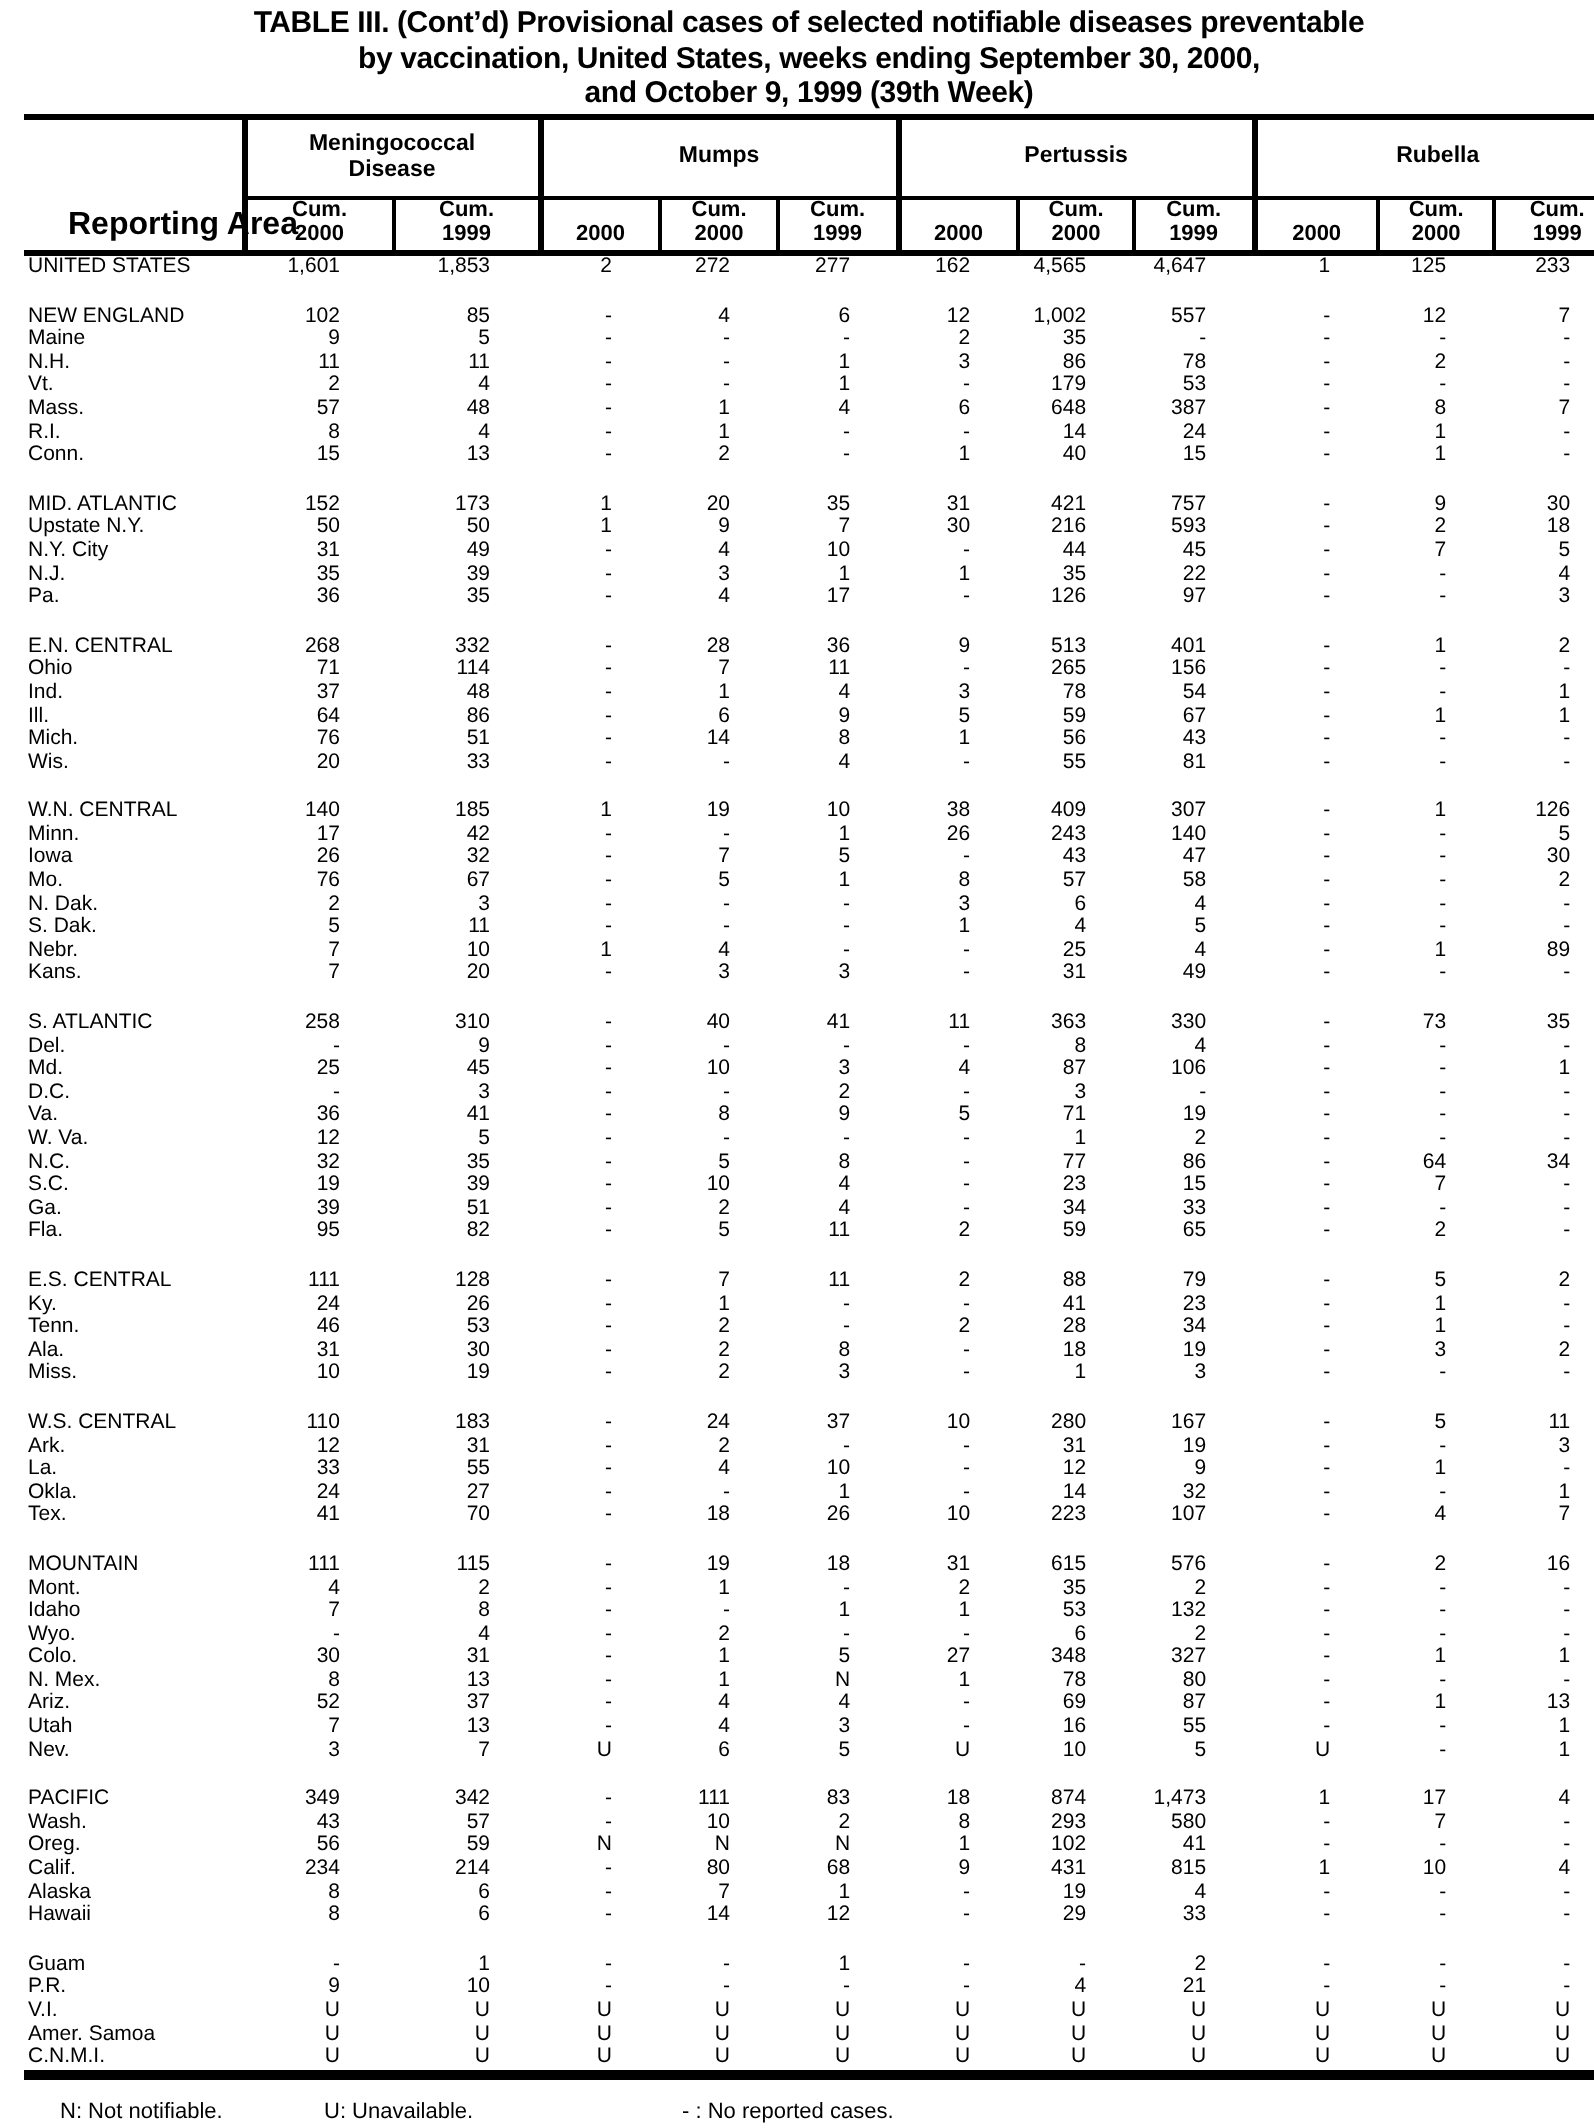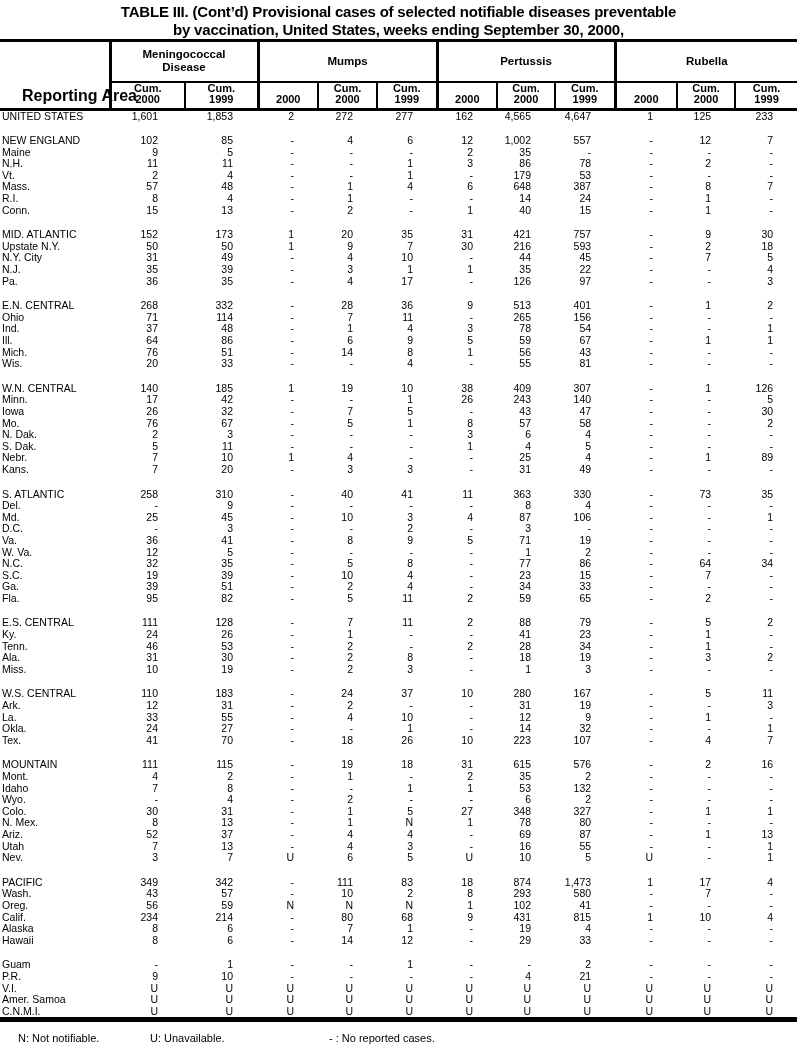--- a/index.html
+++ b/index.html
@@ -3,21 +3,21 @@
 <meta charset="utf-8">
 <style>
   * { box-sizing: border-box; }
   html, body { margin: 0; padding: 0; }
   body {
     width: 797px; height: 1064px;
     background: #ffffff; color: #000000;
     font-family: "Liberation Sans", sans-serif;
     overflow: hidden;
   }
-  .page { position: relative; width: 797px; height: 1064px; background: #fff; }
+  .page { position: relative; width: 797px; height: 1064px; background: #fff; padding-left: 12px; }
 
   .title-block { padding-top: 3px; text-align: center; font-weight: bold;
     font-size: 15px; line-height: 17.5px; letter-spacing: -0.2px; }
 
   table.report {
     width: 797px; border-collapse: collapse; table-layout: fixed;
     border-top: 3px solid #000; border-bottom: 5px solid #000;
     margin-top: 1px;
   }
   th, td { padding: 0; }
@@ -60,20 +60,21 @@
   .legend .l3 { left: 295px; margin-left: 34px; }
 </style>
 </head>
 <body>
 
 <div class="page">
 
   <div class="title-block">
     <div>TABLE III. (Cont’d) Provisional cases of selected notifiable diseases preventable</div>
     <div>by vaccination, United States, weeks ending September 30, 2000,</div>
+    <div>and October 9, 1999 (39th Week)</div>
   </div>
 
   <table class="report">
     <colgroup>
       <col style="width:110px">
         <col style="width:75px">
         <col style="width:73px">
       <col style="width:60px">
         <col style="width:59px">
         <col style="width:60px">

